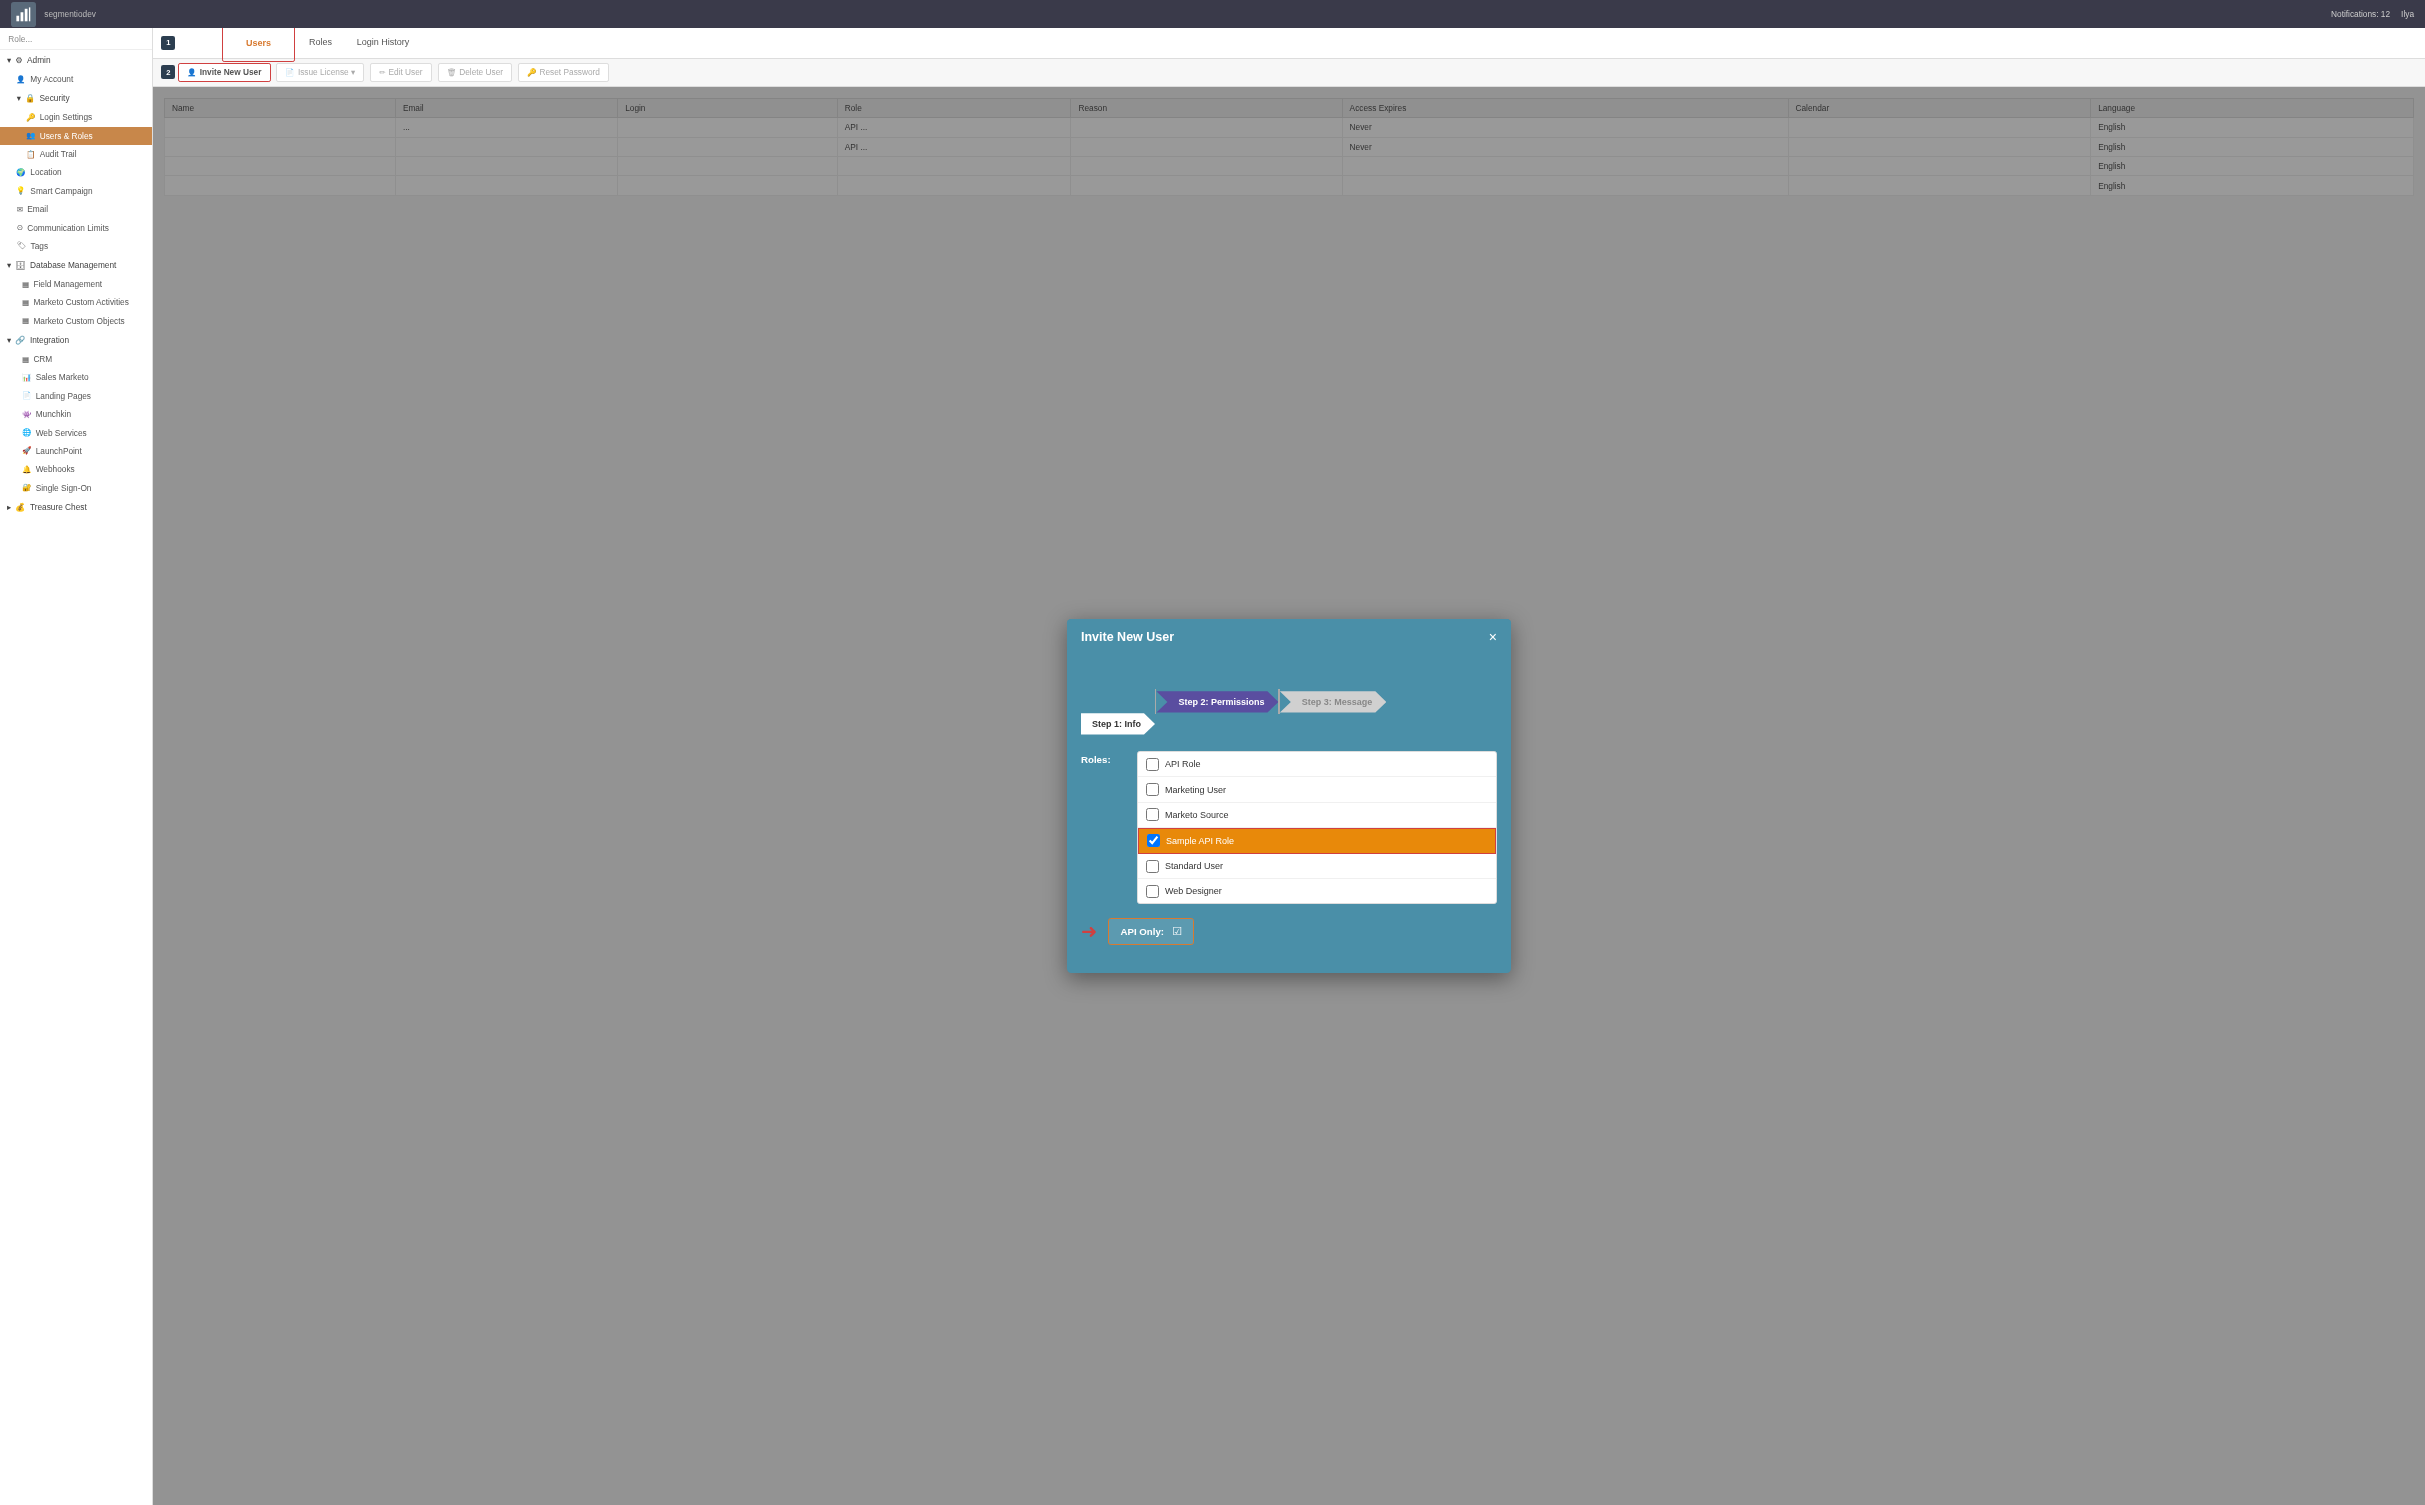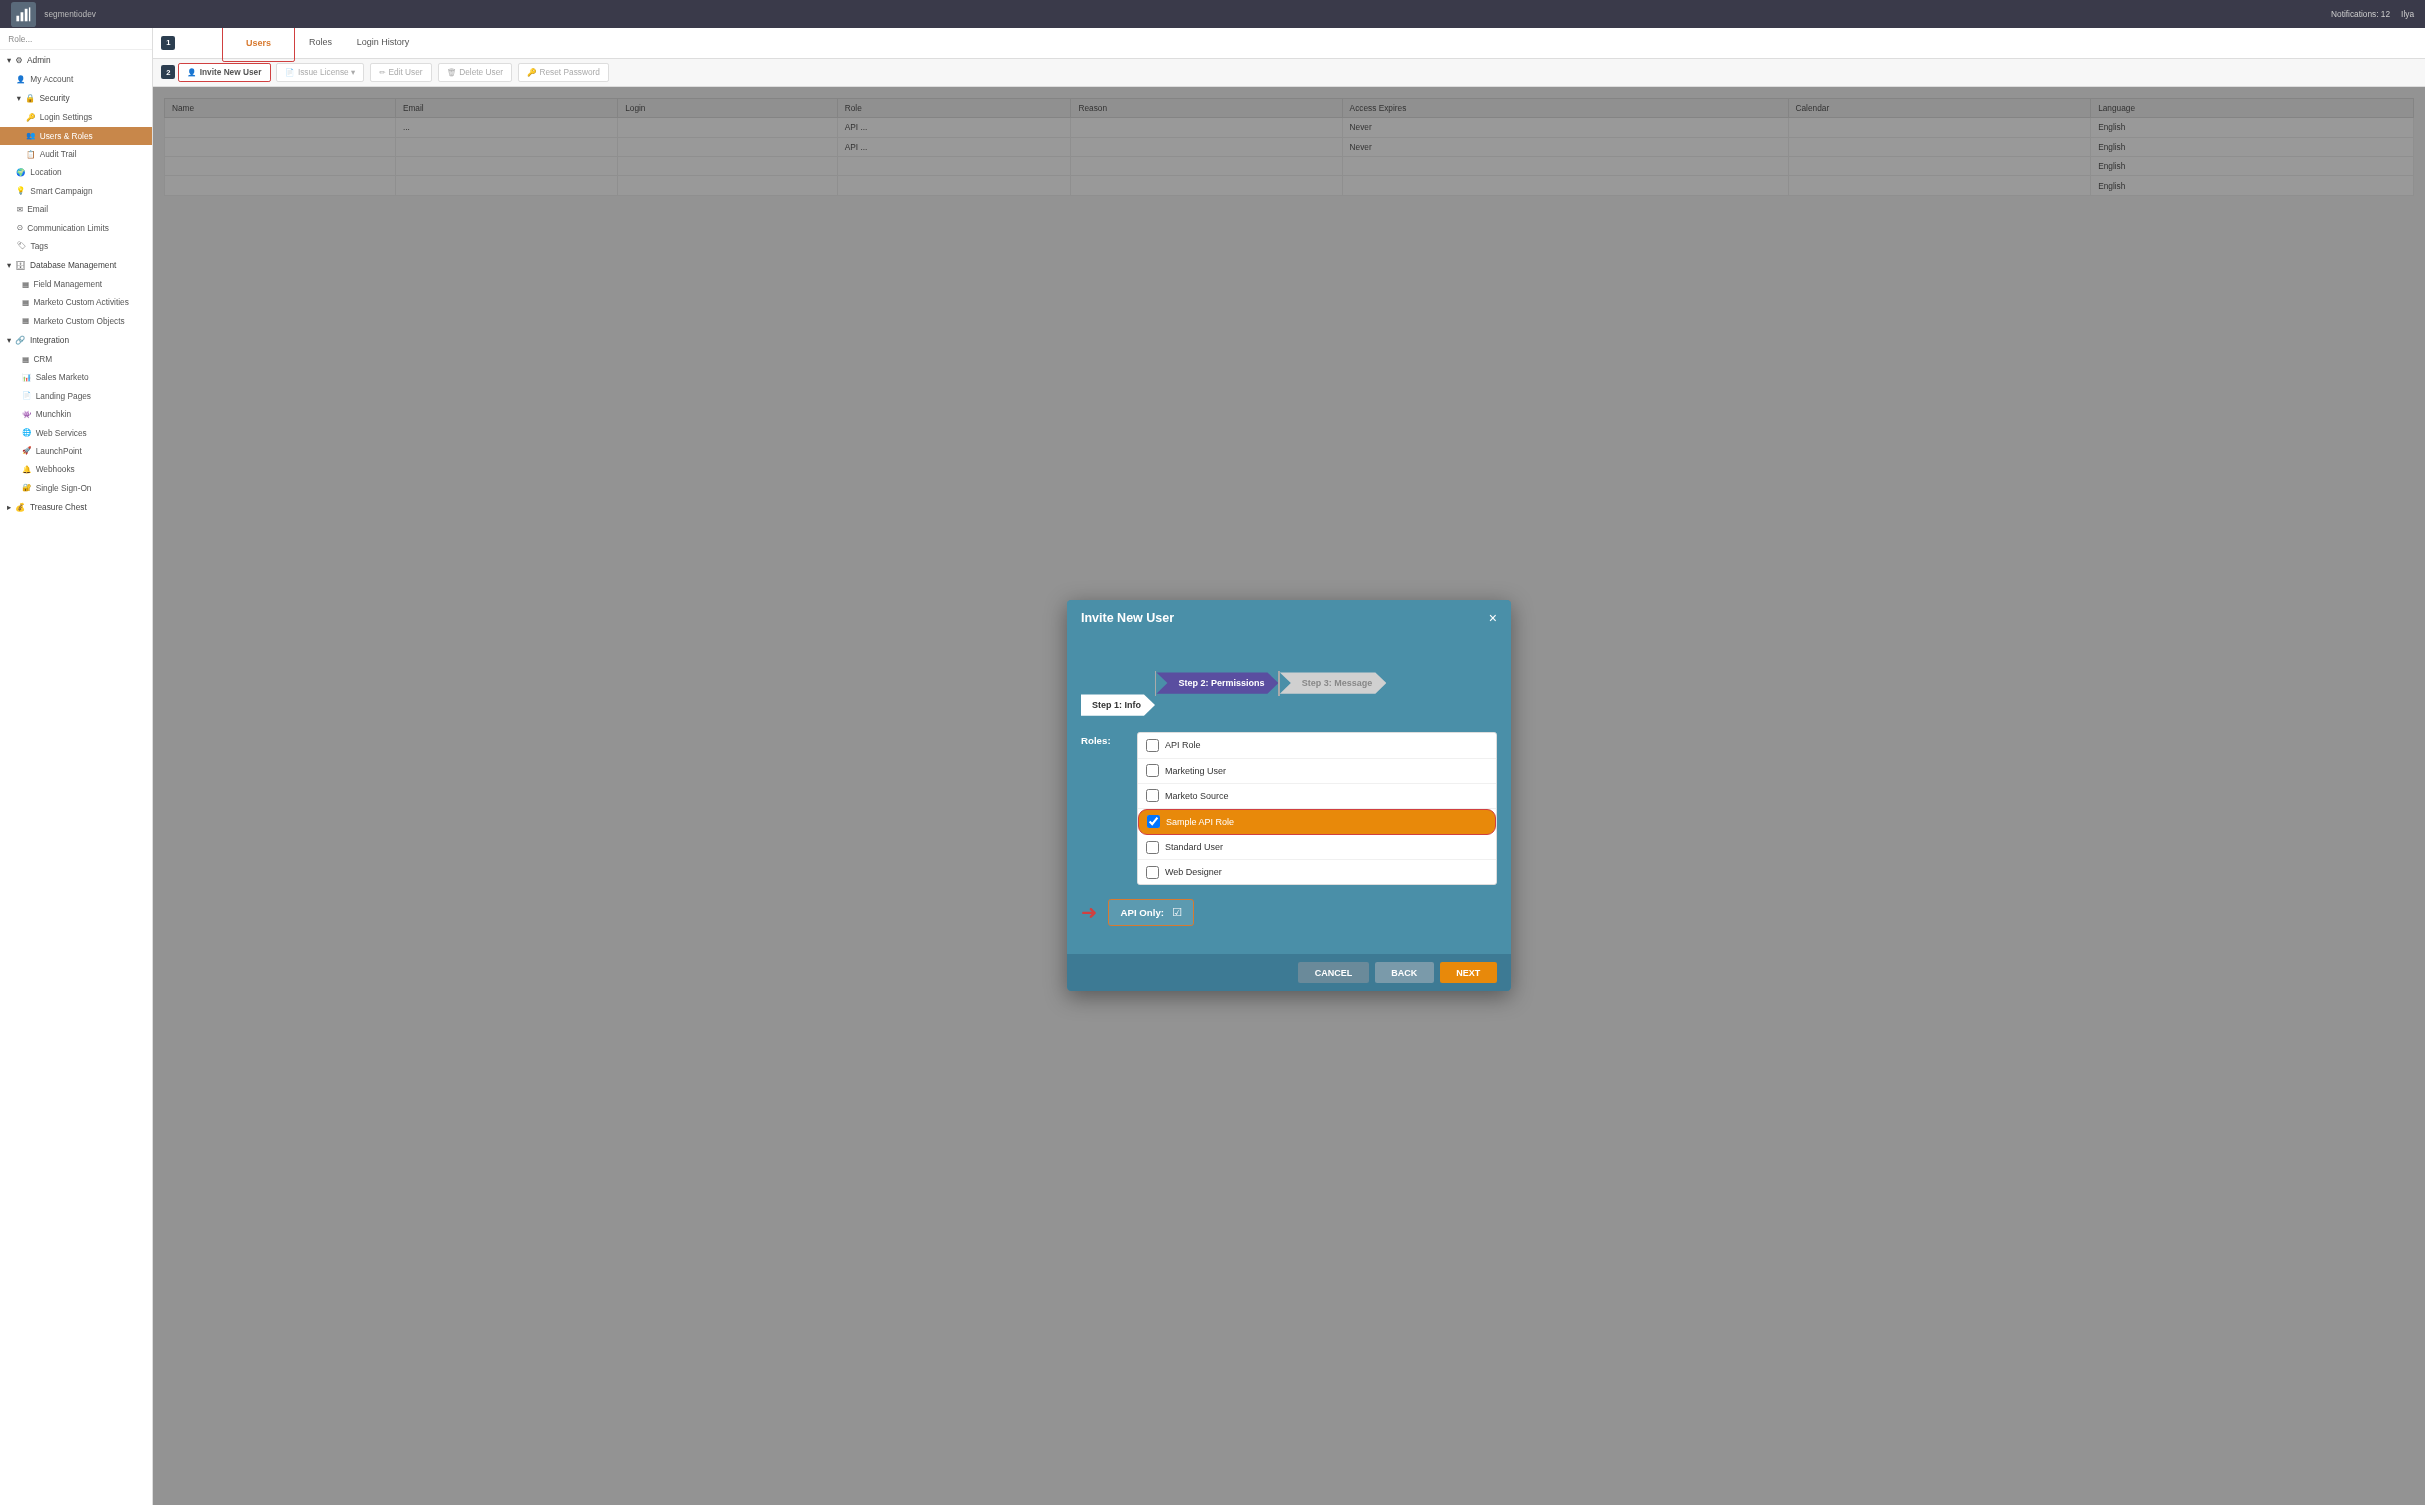--- a/index.html
+++ b/index.html
@@ -219,21 +219,21 @@
       display: flex;
       align-items: center;
       gap: 5.6px;
       padding: 5.6px 8.3px;
       border-bottom: 0.7px solid #f0f0f0;
       font-size: 9px;
       color: #333;
       cursor: pointer;
     }
     .role-item:last-child { border-bottom: none; }
-    .role-item.selected { background: #e8890a; color: #fff; border-radius: 9px; }
+    .role-item.selected { background: #e8890a; color: #fff; }
     .role-item input[type=checkbox] { cursor: pointer; }
 
     
     .api-only-section {
       display: flex;
       align-items: center;
       gap: 5.6px;
       margin-bottom: 14px;
     }
     .api-only-box {
@@ -584,25 +584,20 @@
             <div class="api-only-section">
               <div class="arrow-indicator">➜</div>
               <div class="api-only-box">
                 <span class="api-only-label">API Only:</span>
                 <span class="api-only-check">☑</span>
               </div>
             </div>
 
           </div>
 
-          <div class="modal-footer">
-            <button class="footer-btn cancel">CANCEL</button>
-            <button class="footer-btn back">BACK</button>
-            <button class="footer-btn next">NEXT</button>
-          </div>
 
         </div>
       </div>
 
     </div>
   </div>
 </div>
 
 
 </body></html>

